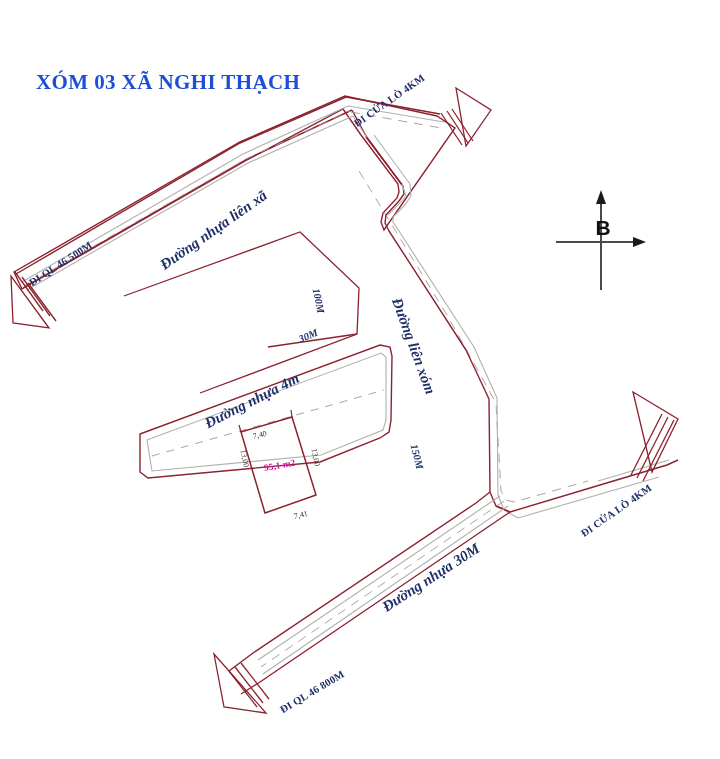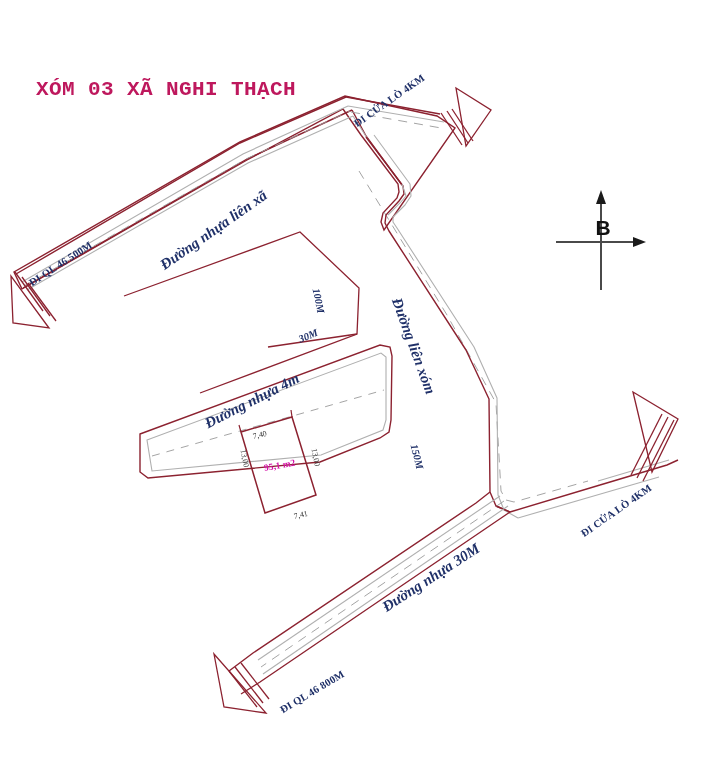--- a/index.html
+++ b/index.html
@@ -22,27 +22,26 @@
     position: absolute;
     left: 0;
     top: 0;
     width: 720px;
     height: 759px;
   }
   .map-title {
     position: absolute;
     left: 36px;
     top: 70px;
-    font-family: Liberation Mono, monospace;
+    font-family: Liberation Serif, serif;
     font-weight: bold;
     font-size: 21px;
     letter-spacing: 0.4px;
-    color: #be185d;
-    white-space: nowrap;
-    margin-top: 8px;
+    color: #1d4ed8;
+    white-space: nowrap;
   }
   .lbl {
     position: absolute;
     color: #1f3068;
     font-family: "Liberation Serif", "DejaVu Serif", serif;
     white-space: nowrap;
     transform-origin: 0 50%;
   }
   .lbl-dest {
     font-weight: bold;

